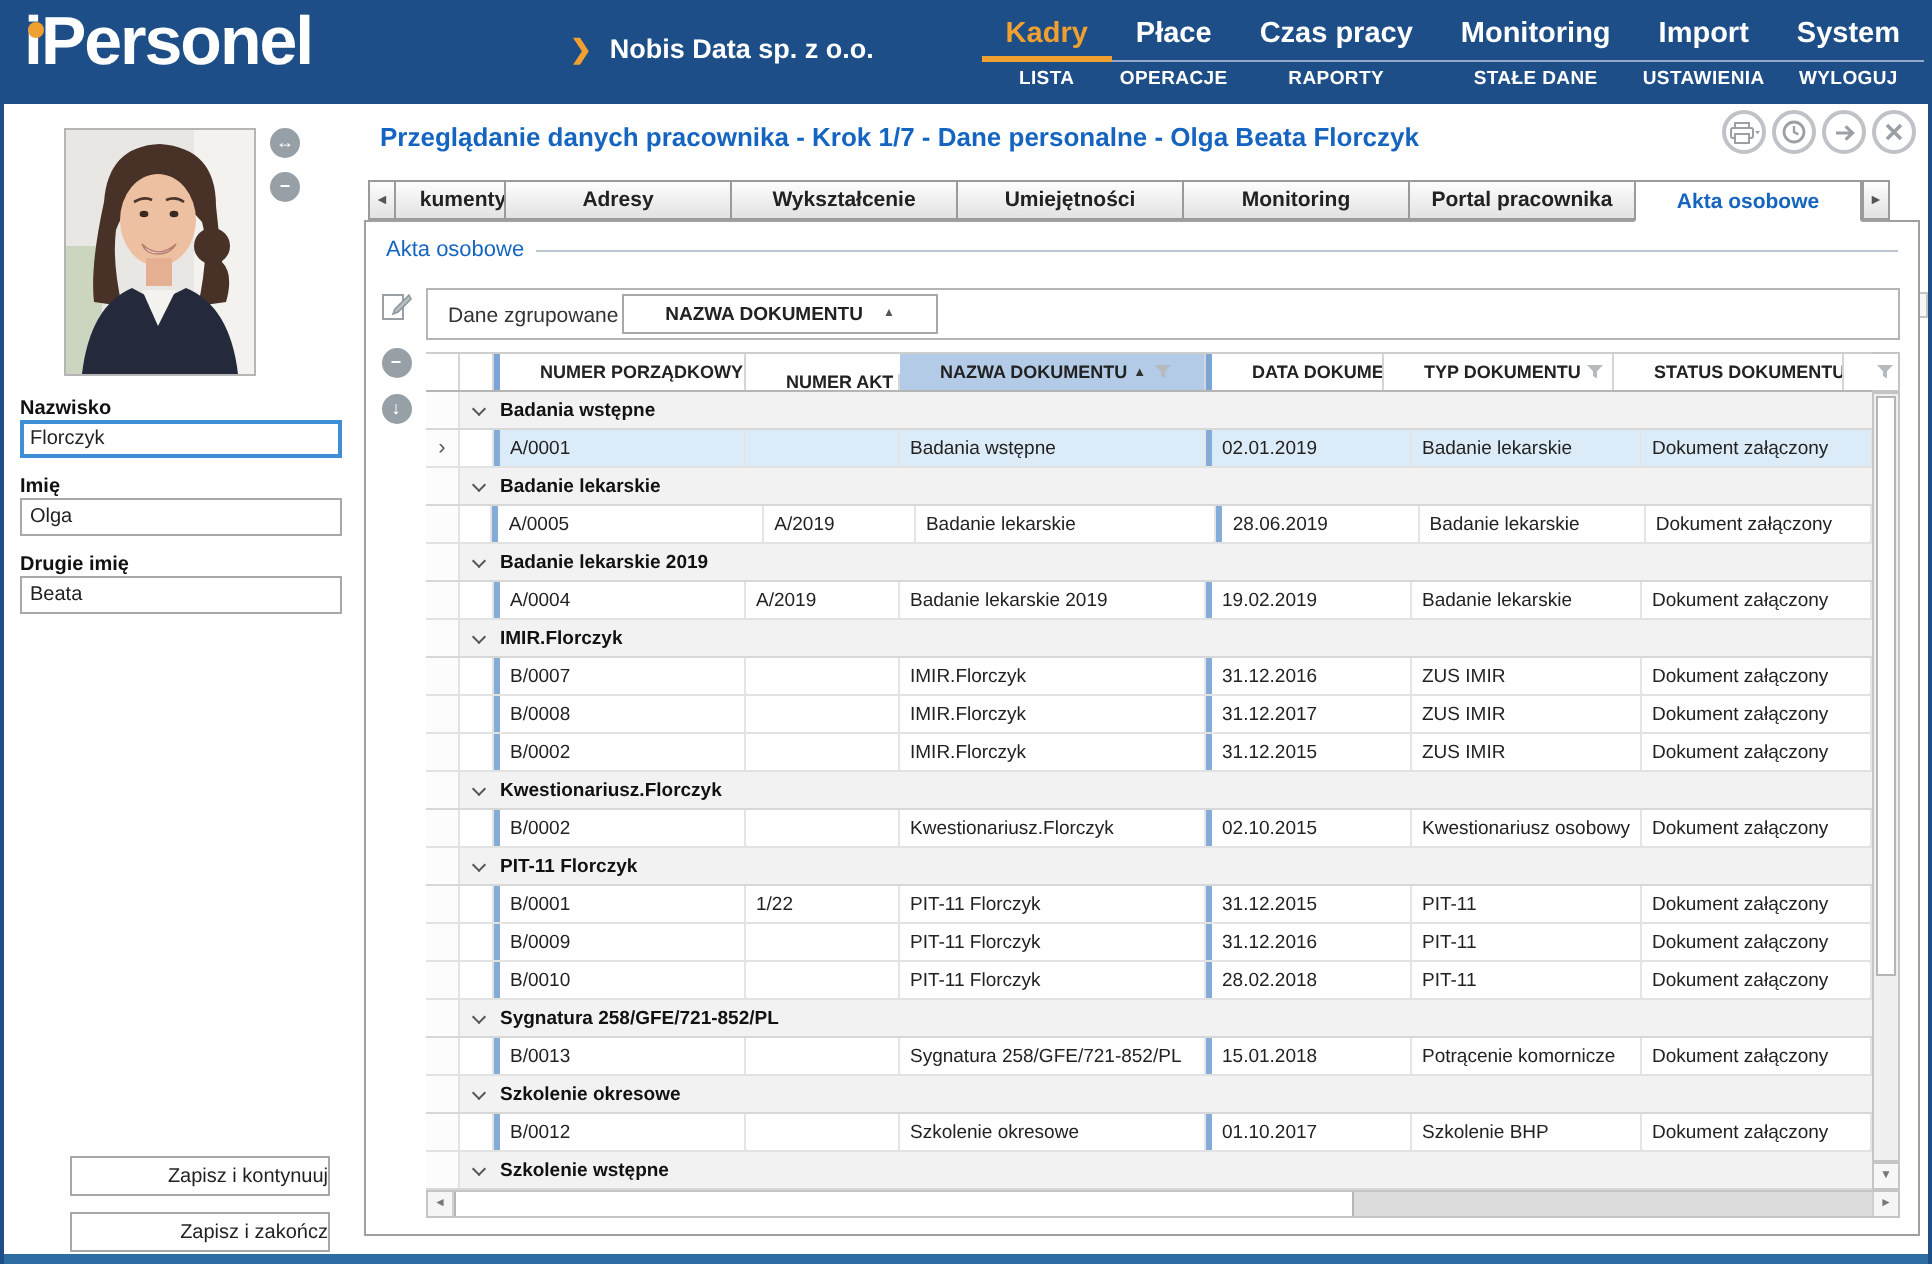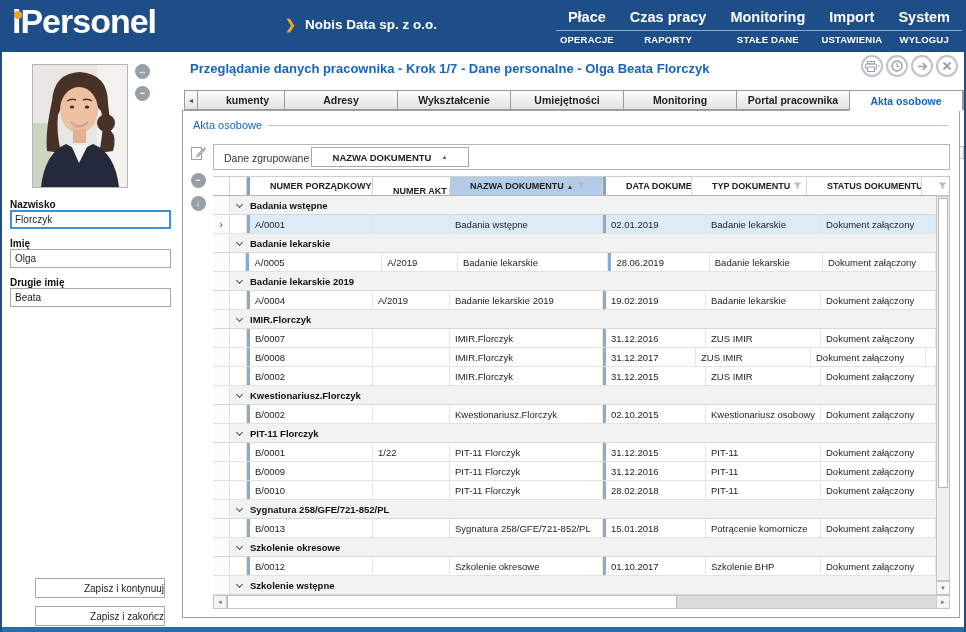--- a/index.html
+++ b/index.html
@@ -23,21 +23,21 @@
   .nav-sub { color:#fff; font-size:9.5px; font-weight:bold; text-align:center; line-height:18px; letter-spacing:.2px; }
   
   .titlebar { position:absolute; left:2px; right:2px; top:52px; height:38px; background:#fff; }
   .page-title { position:absolute; left:186px; top:9px; color:#1565c0; font-size:13px; font-weight:bold; }
   .title-icons { position:absolute; right:4px; top:3px; display:flex; gap:3px; align-items:center; }
   .cicon { width:22px; height:22px; border:2px solid #bfc3c7; border-radius:50%; display:flex; align-items:center; justify-content:center; background:#fff; color:#9aa0a6; }
   .cicon svg { display:block; }
   
   .tabstrip { position:absolute; left:182px; top:90px; height:21px; display:flex; z-index:3; align-items:flex-start; }
   .tab { height:20px; border:1px solid #9a9a9a; margin-left:-1px; background:linear-gradient(#fdfdfd,#e2e2e2); font-size:10.5px; font-weight:bold; color:#222; display:flex; align-items:center; justify-content:center; width:114px; cursor:default; }
-  .tab.partial { width:88px;padding-left:13px; }
+  .tab.partial { width:56px;padding-left:13px; }
   .tab.active { background:#fff; color:#1565c0; border-bottom:1px solid #fff; height:21px; }
   .tab-scroll { width:14px; height:20px; border:1px solid #9a9a9a; background:linear-gradient(#fdfdfd,#e2e2e2); font-size:7px; color:#555; display:flex; align-items:center; justify-content:center; }
   .pg-up { position:absolute; left:949px; top:146px; width:13px; height:13px; border:1px solid #c5c5c5; background:#f7f7f7; font-size:6px; color:#888; display:flex; align-items:center; justify-content:center; }
   
   .photo-frame { position:absolute; left:30px; top:64px; width:96px; height:124px; border:1px solid #b5b5b5; background:#eee; }
   .photo-frame svg { display:block; }
   .photo-btn { position:absolute; left:133px; width:15px; height:15px; border-radius:50%; background:#97a0a7; color:#fff; font-size:9px; font-weight:bold; display:flex; align-items:center; justify-content:center; line-height:1; }
   .photo-btn.swap { top:64px; }
   .photo-btn.remove { top:86px; }
   .field-label { position:absolute; left:8px; font-size:10px; font-weight:bold; color:#111; }
@@ -95,20 +95,24 @@
 
   <div class="topbar">
     <div class="logo-wrap">
       <span class="logo-text">iPersonel</span>
       <span class="logo-dot"></span>
     </div>
     <div class="company">
       <span class="company-chevron">❯</span><span>Nobis Data  sp. z o.o.</span>
     </div>
     <nav class="mainnav" id="mainnav">
+        <div class="nav-col active">
+          <div class="nav-top">Kadry</div>
+          <div class="nav-sub">LISTA</div>
+        </div>
         <div class="nav-col">
           <div class="nav-top">Płace</div>
           <div class="nav-sub">OPERACJE</div>
         </div>
         <div class="nav-col">
           <div class="nav-top">Czas pracy</div>
           <div class="nav-sub">RAPORTY</div>
         </div>
         <div class="nav-col">
           <div class="nav-top">Monitoring</div>
@@ -350,21 +354,21 @@
           <div class="c accent" style="width: 103px;">31.12.2016</div>
           <div class="c" style="width: 115px;">ZUS IMIR</div>
           <div class="c" style="width: 115px;">Dokument załączony</div>
         </div>
         <div class="grow data-row">
           <div class="c-ind"></div>
           <div class="c-exp"></div>
           <div class="c accent" style="width: 126px;">B/0008</div>
           <div class="c" style="width: 77px;"></div>
           <div class="c" style="width: 153px;">IMIR.Florczyk</div>
-          <div class="c accent" style="width: 93px;">31.12.2017</div>
+          <div class="c accent" style="width: 103px;">31.12.2017</div>
           <div class="c" style="width: 115px;">ZUS IMIR</div>
           <div class="c" style="width: 115px;">Dokument załączony</div>
         </div>
         <div class="grow data-row">
           <div class="c-ind"></div>
           <div class="c-exp"></div>
           <div class="c accent" style="width: 126px;">B/0002</div>
           <div class="c" style="width: 77px;"></div>
           <div class="c" style="width: 153px;">IMIR.Florczyk</div>
           <div class="c accent" style="width: 103px;">31.12.2015</div>

